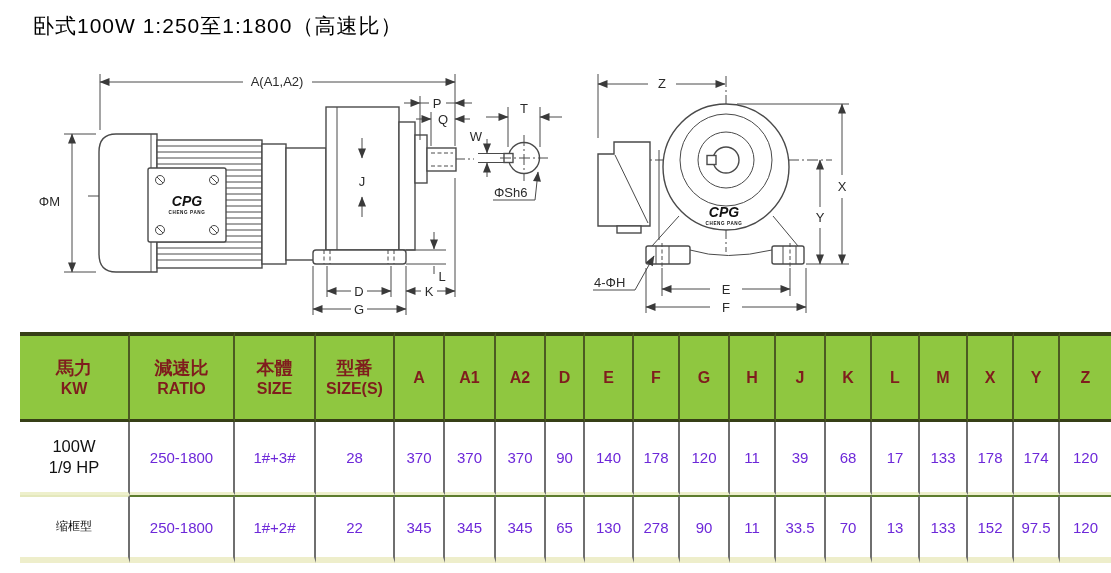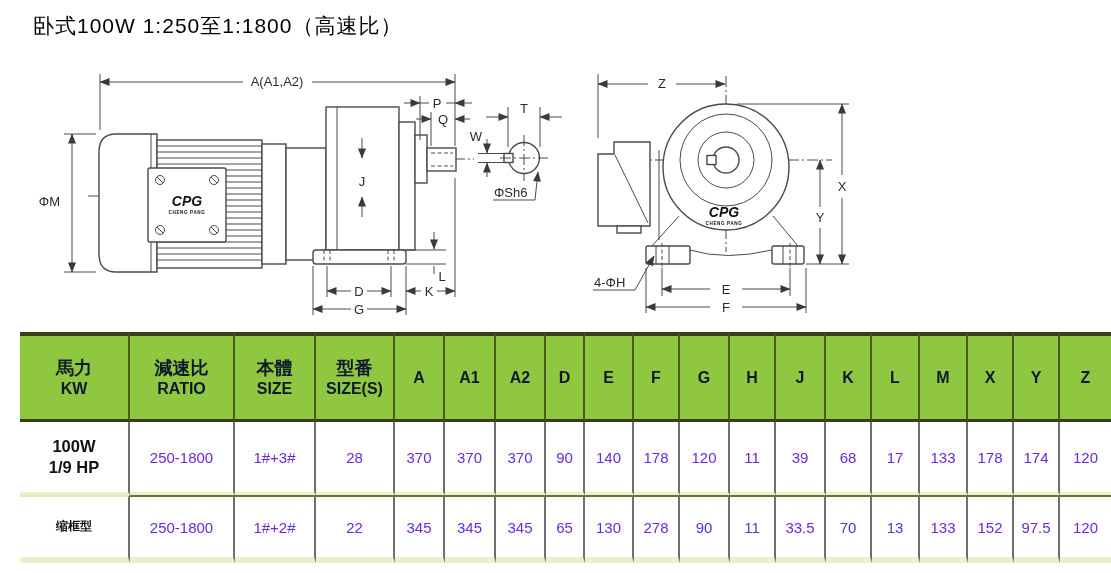--- a/index.html
+++ b/index.html
@@ -18,37 +18,37 @@
   svg .inl{stroke:#4a4a4a;stroke-width:1;fill:none;}
   svg .dim{stroke:#4a4a4a;stroke-width:1;fill:none;}
   svg .dash{stroke-dasharray:4 2.5;}
   svg .cl{stroke-dasharray:11 3 2 3;}
   svg .logo-big{font-size:14px;font-weight:bold;font-style:italic;letter-spacing:0px;fill:#111;}
   svg .logo-sub{font-size:4.6px;letter-spacing:0.6px;fill:#111;font-weight:bold;}
 
   .spec-table{position:absolute;left:20px;top:332px;}
   table{border-collapse:separate;border-spacing:0;table-layout:fixed;width:1091px;}
   thead th{
-    background:#8fc740;color:#0f172a;text-align:center;vertical-align:middle;
+    background:#8fc740;color:#7f1d1d;text-align:center;vertical-align:middle;
     border-top:4px solid #363f16;border-bottom:3px solid #363f16;
     border-right:2px solid #4c5a22;height:83px;padding:0;
   }
   thead th:last-child{border-right:none;}
   .th-zh{font-size:18px;font-weight:bold;line-height:1.25;}
   .th-en{font-size:16px;font-weight:bold;line-height:1.2;}
   .th-letter{font-size:16px;font-weight:bold;}
   tbody td{
     background:#fff;text-align:center;vertical-align:middle;color:#6d28d9;
     font-size:15px;border-right:2px solid #6f6f6f;padding:0;
   }
   tbody td:last-child{border-right:none;}
   tr.r1 td{height:70px;border-bottom:3px solid #eef0cc;}
   tr.r2 td{height:60px;border-top:2px solid #5d7d2e;border-bottom:6px solid #eeeecb;}
   tr.r2 td.namecell{border-top-color:#e4e8bc;}
-  .namecell{color:#111;font-weight:bold;}
+  .namecell{color:#111;}
   .nm1,.nm2{font-size:16.5px;line-height:1.3;color:#111;}
   tr.r2 .nm1{font-size:12px;}
 </style>
 </head>
 <body>
 
 <div class="page-title">卧式100W 1:250至1:1800（高速比）</div>
 
 <svg class="diagram" width="1111" height="277" viewBox="0 55 1111 277">
   <defs>

